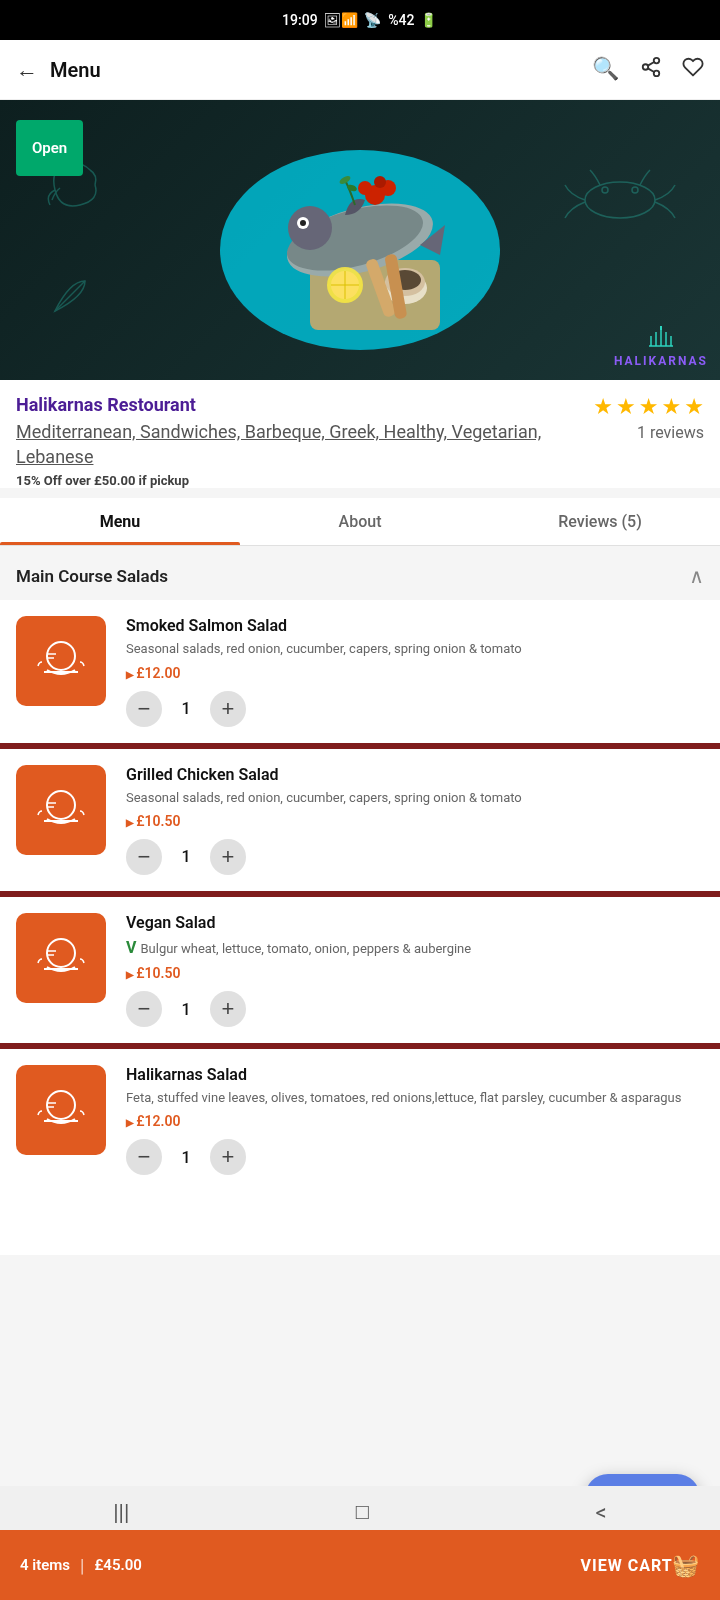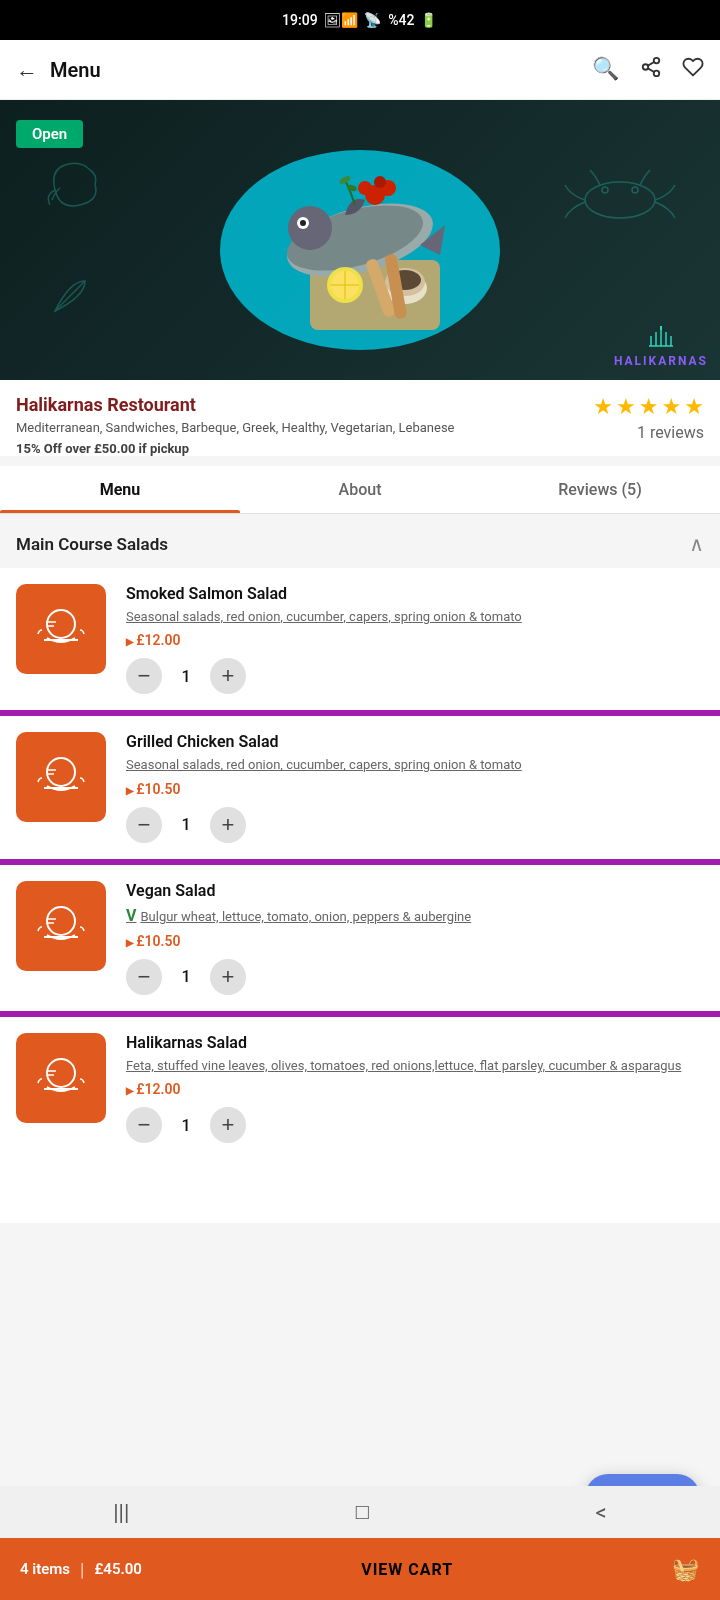--- a/index.html
+++ b/index.html
@@ -70,21 +70,21 @@
     }
     
     .open-badge {
       position: absolute;
       top: 20px;
       left: 16px;
       background: #00a86b;
       color: #fff;
       font-size: 15px;
       font-weight: 600;
-      padding: 5px 16px;
+      padding: 19px 16px;
       border-radius: 4px;
       z-index: 10;
     }
     .brand-logo {
       position: absolute;
       bottom: 12px;
       right: 12px;
       color: #8b5cf6;
       font-size: 13px;
       font-weight: 700;
@@ -102,22 +102,22 @@
 
     
     .restaurant-info {
       background: #fff;
       padding: 14px 16px 0 16px;
       display: flex;
       justify-content: space-between;
       align-items: flex-start;
     }
     .restaurant-details { flex: 1; }
-    .restaurant-name { font-size: 18px; font-weight: 700; color: #7f1d1d; margin-bottom: 4px; }
-    .restaurant-tags { font-size: 13px; color: #555; margin-bottom: 4px; line-height: 1.4; }
+    .restaurant-name { font-size: 18px; font-weight: 700; color: #4c1d95; margin-bottom: 4px; }
+    .restaurant-tags { font-size: 18px; color: #555; margin-bottom: 4px; line-height: 1.4; text-decoration: underline; }
     .restaurant-offer { font-size: 13px; font-weight: 700; color: #404040; }
     .restaurant-rating { display: flex; flex-direction: column; align-items: flex-end; }
     .stars { display: flex; gap: 3px; }
     .star { color: #FFB800; font-size: 22px; }
     .reviews { font-size: 16px; color: #666; margin-top: 4px; }
 
     
     .tabs {
       background: #fff;
       display: flex;
@@ -143,21 +143,21 @@
       position: absolute;
       bottom: 0;
       left: 0;
       right: 0;
       height: 3px;
       background: #e05a20;
       border-radius: 2px 2px 0 0;
     }
 
     
-    .menu-content { background: #a21caf; }
+    .menu-content { background: #7f1d1d; }
 
     
     .section-header {
       background: #f5f5f5;
       display: flex;
       justify-content: space-between;
       align-items: center;
       padding: 18px 16px 12px 16px;
     }
     .section-title { font-size: 17px; font-weight: 600; color: #222; }
@@ -178,21 +178,21 @@
       background: #e05a20;
       border-radius: 10px;
       flex-shrink: 0;
       display: flex;
       align-items: center;
       justify-content: center;
     }
     .item-icon svg { width: 54px; height: 54px; }
     .item-details { flex: 1; }
     .item-name { font-size: 16px; font-weight: 600; color: #111; margin-bottom: 5px; }
-    .item-desc { font-size: 13px; color: #666; line-height: 1.4; margin-bottom: 6px; text-decoration: underline; }
+    .item-desc { font-size: 13px; color: #666; line-height: 1.4; margin-bottom: 6px; }
     .item-price { font-size: 14px; color: #e05a20; font-weight: 600; margin-bottom: 10px; }
     .item-price::before { content: '▶ '; font-size: 10px; }
     .vegan-badge { color: #2a8a3a; font-weight: 700; font-size: 16px; margin-right: 4px; }
     .qty-control {
       display: flex;
       align-items: center;
       gap: 14px;
     }
     .qty-btn {
       width: 36px;
@@ -230,31 +230,31 @@
       z-index: 100;
     }
 
     
     .cart-bar {
       position: fixed;
       bottom: 0;
       left: 0;
       width: 720px;
       background: #e05a20;
-      height: 62px;
+      height: 70px;
       display: flex;
       align-items: center;
       padding: 0 20px;
       z-index: 200;
       cursor: pointer;
     }
     .cart-items { color: #fff; font-size: 15px; font-weight: 600; }
     .cart-sep { color: #fff; margin: 0 10px; font-size: 18px; opacity: 0.7; }
     .cart-price { color: #fff; font-size: 15px; font-weight: 600; }
-    .cart-view { flex: 1; text-align: center; color: #000000; font-size: 16px; font-weight: 700; letter-spacing: 1px; }
+    .cart-view { flex: 1; text-align: right; color: #ffffff; font-size: 16px; font-weight: 700; letter-spacing: 1px; }
     .cart-icon { font-size: 22px; color: #fff; }
 
     
     .bottom-nav {
       background: #f0f0f0;
       height: 52px;
       display: flex;
       align-items: center;
       justify-content: space-around;
       width: 720px;

